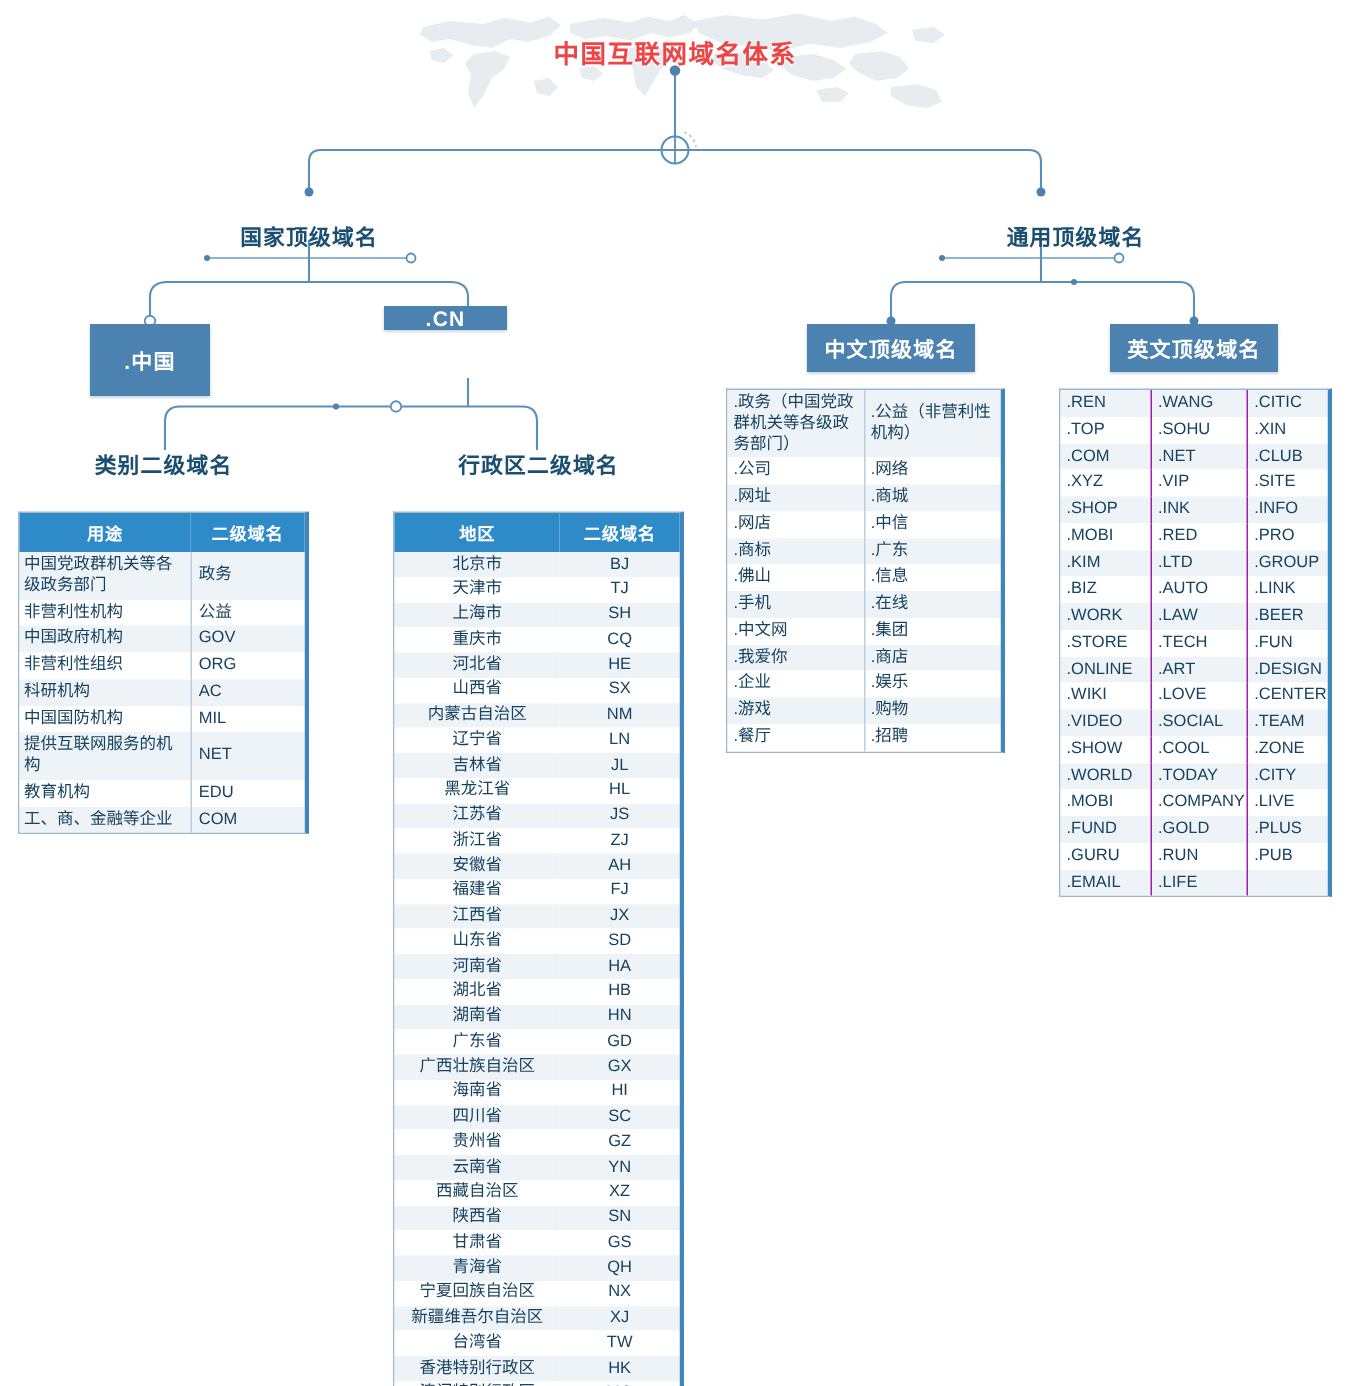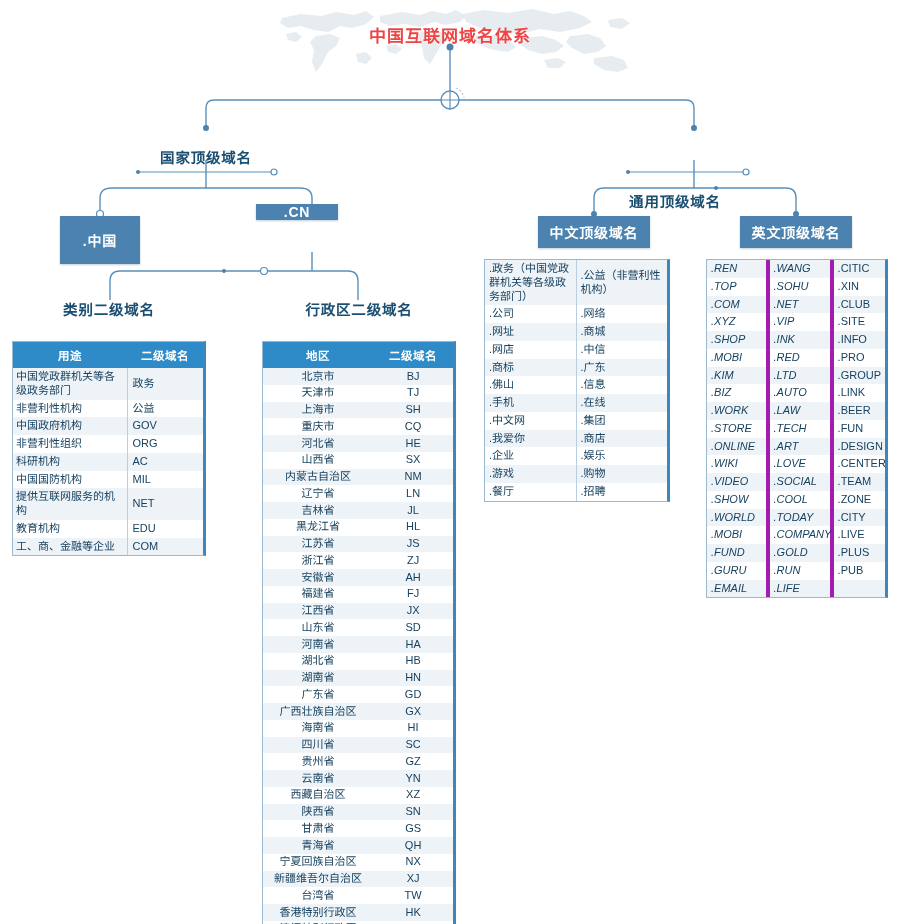--- a/index.html
+++ b/index.html
@@ -97,21 +97,21 @@
   #tbl-region td{text-align:center;font-size:11px;padding:1.5px 2px;}
 
   
   #tbl-cn-tld{left:484px;top:259px;width:186px;}
   #tbl-cn-tld td{text-align:left;padding-left:4px;}
   #tbl-cn-tld td.col-a{border-right:1px solid #b9cedf;}
 
   
   #tbl-en-tld{left:706px;top:259px;width:182px;}
   #tbl-en-tld td{text-align:left;padding-left:4px;font-size:11px;}
-  #tbl-en-tld td.sep{border-right:4px solid #a21caf;font-style:italic;}
+  #tbl-en-tld td.sep{border-right:1px solid #a21caf;}
 </style>
 </head>
 <body>
 
 <div class="canvas">
 
   <div class="worldmap">
     <svg viewBox="0 0 370 78" preserveAspectRatio="none" aria-hidden="true">
       <g fill="#d3dde4">
         <path d="M12,16 L30,12 L52,14 L66,10 L84,13 L96,9 L104,15 L96,22 L82,26 L70,24 L58,30 L44,28 L30,24 L18,26 L10,21 Z"></path>
@@ -181,21 +181,21 @@
         <circle cx="628" cy="172" r="2"></circle>
         <circle cx="224" cy="271" r="2"></circle>
         <circle cx="716" cy="188" r="2"></circle>
       </g>
     </svg>
   </div>
 
   <div class="root-title">中国互联网域名体系</div>
 
   <div class="node-label" style="left:136px;top:146px;width:140px;">国家顶级域名</div>
-  <div class="node-label" style="left:605px;top:146px;width:140px;margin-top:44px;">通用顶级域名</div>
+  <div class="node-label" style="left:647px;top:146px;width:140px;">通用顶级域名</div>
 
   <div class="box" style="left:60px;top:216px;width:80px;height:48px;">.中国</div>
   <div class="box" style="left:256px;top:204px;width:82px;height:16px;text-align:center;">.CN</div>
   <div class="box" style="left:538px;top:216px;width:112px;height:32px;text-align:center;">中文顶级域名</div>
   <div class="box" style="left:740px;top:216px;width:112px;height:32px;">英文顶级域名</div>
 
   <div class="tbl-caption" style="left:28px;top:298px;width:162px;">类别二级域名</div>
   <div class="tbl-caption" style="left:278px;top:298px;width:162px;">行政区二级域名</div>
 
   <div class="tbl" id="tbl-category">

